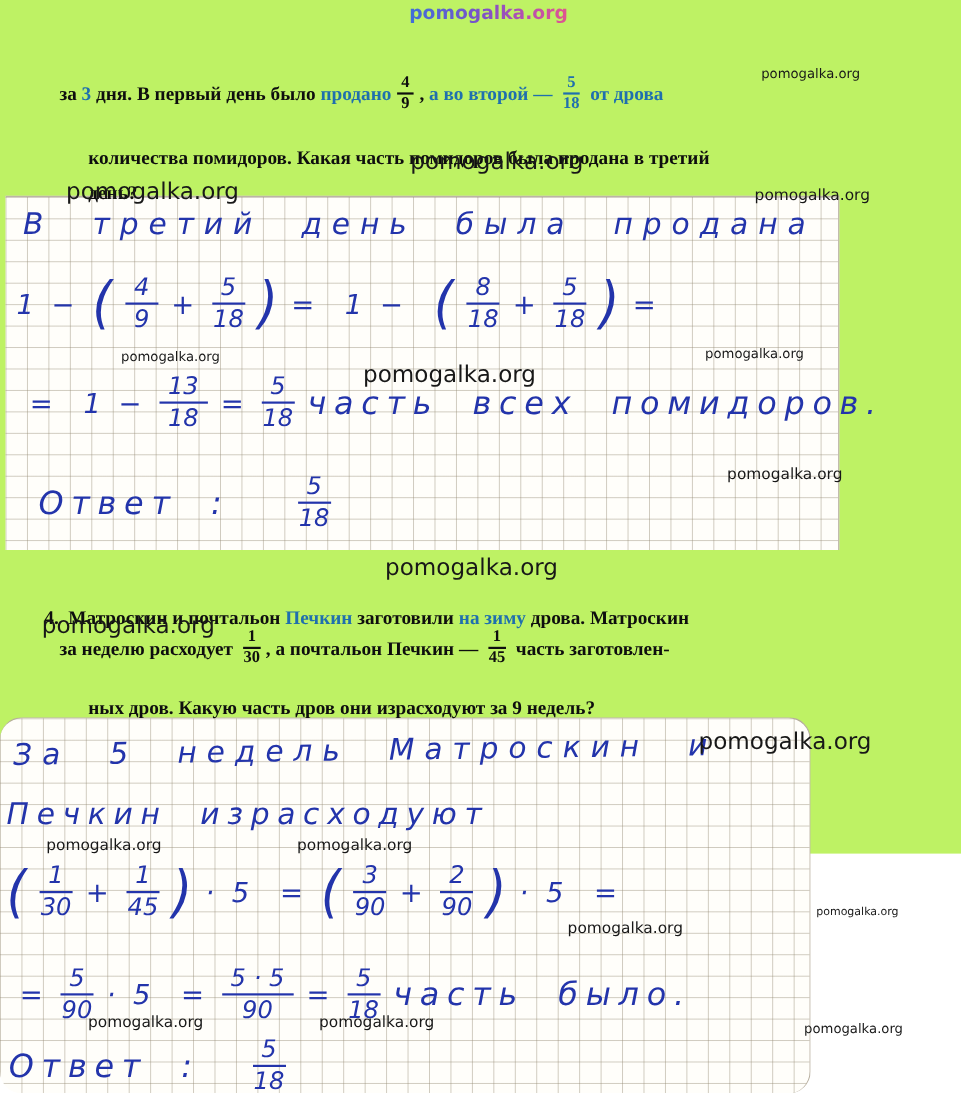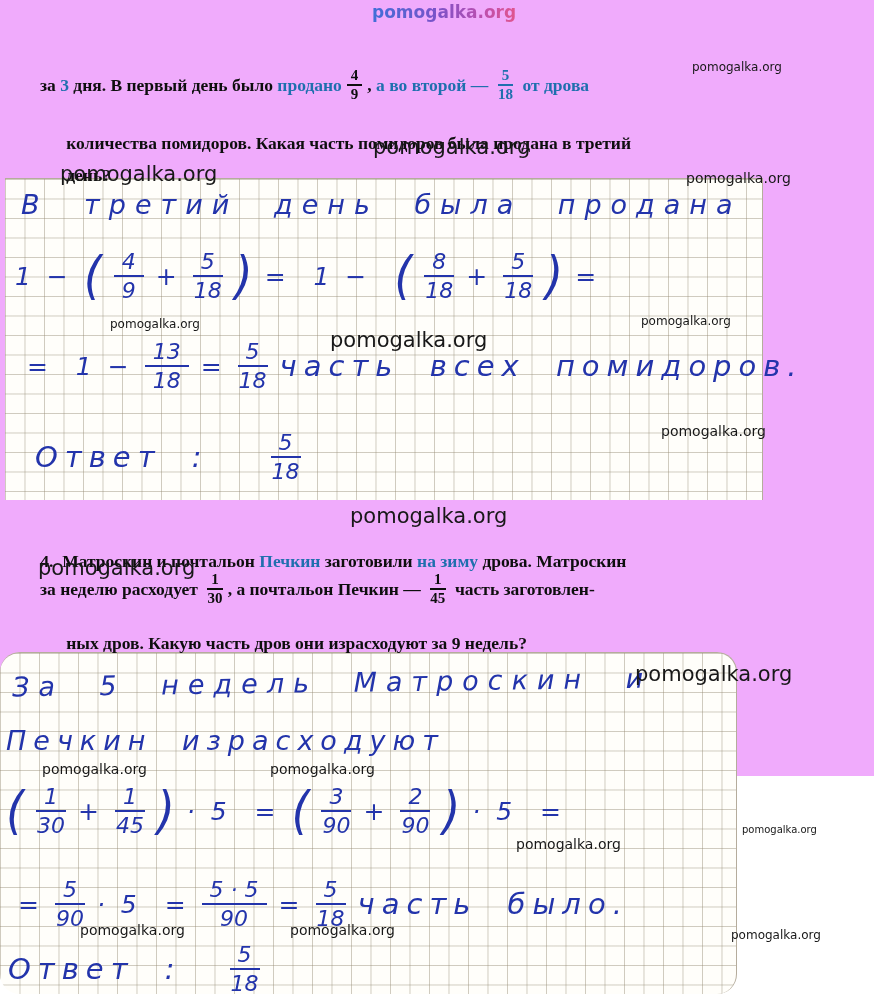--- a/index.html
+++ b/index.html
@@ -1,34 +1,34 @@
 <!DOCTYPE html>
 <html><head>
 <meta charset="utf-8">
 <style>
   *{box-sizing:border-box;margin:0;padding:0;}
   html,body{width:874px;height:994px;}
   body{background:#ffffff;font-family:"Liberation Serif",serif;overflow:hidden;}
-  .page{position:relative;width:874px;height:776px;background:#f0abfc;text-align:right;}
+  .page{position:relative;width:874px;height:776px;background:#bef264;text-align:right;}
 
   
   .wm{position:absolute;z-index:6;font-family:"DejaVu Sans",sans-serif;color:#181818;white-space:nowrap;}
   .wm-lg{font-size:21px;font-weight:500;}
   .wm-md{font-size:14px;font-weight:500;}
   .wm-sm{font-size:12px;font-weight:500;}
   .wm-xs{font-size:10px;font-weight:500;}
   .wm-top{font-size:17px;font-weight:700;
     background:linear-gradient(90deg,#3f6fd8 0%,#7b52c8 45%,#b94fb0 75%,#e0558e 100%);
     -webkit-background-clip:text;background-clip:text;color:transparent;
     text-decoration:underline;}
 
   
   .printed{position:absolute;left:14px;right:10px;color:#0e0e0e;font-weight:700;font-size:17.5px;z-index:2;}
   .pline{position:absolute;white-space:pre;left:0;}
-  .indent{left:26px;}
+  .indent{left:40px;}
   .pflex{display:flex;align-items:center;}
   .pseg{white-space:pre;}
   .c-blue{color:#1f6fae;}
   .c-dkblue{color:#2e5fa8;}
   .pfrac{display:inline-flex;flex-direction:column;align-items:center;font-size:15px;line-height:1.15;margin:0 5px;}
   .pfrac .fn{padding:0 4px;border-bottom:2px solid currentColor;}
 
   
   .grid{position:absolute;z-index:1;background-color:#fffefa;
     background-image:

